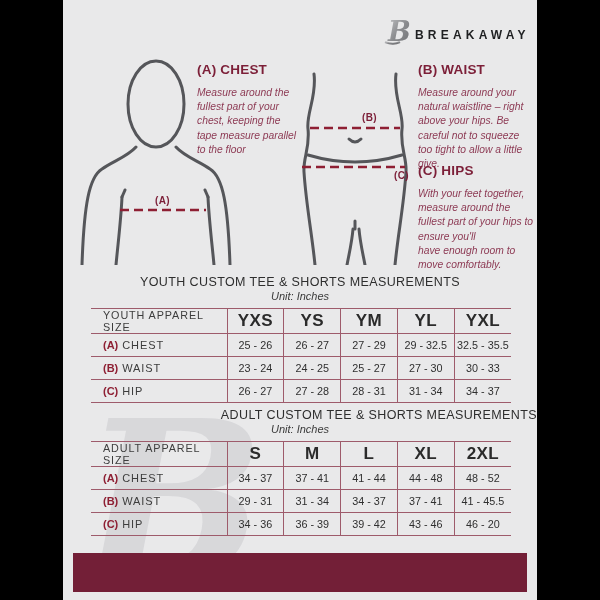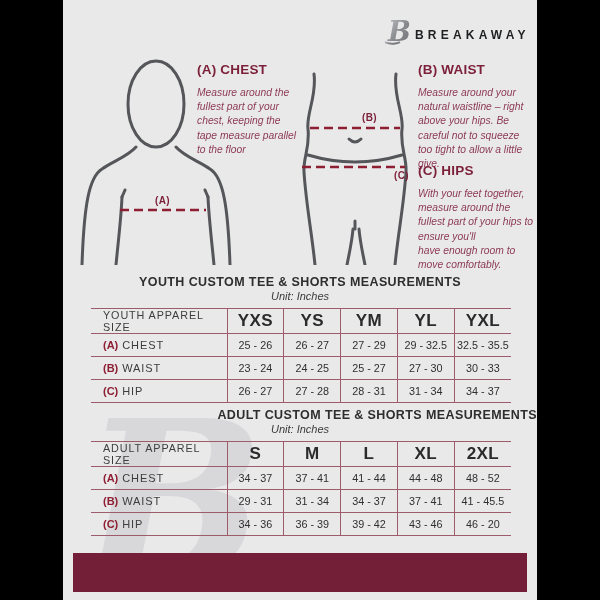--- a/index.html
+++ b/index.html
@@ -51,21 +51,21 @@
   }
   .h-chest{left:134px;top:62px;}
   .b-chest{left:134px;top:86px;width:102px;}
   .h-waist{left:355px;top:62px;}
   .b-waist{left:355px;top:86px;width:114px;}
   .h-hips{left:355px;top:163px;}
   .b-hips{left:355px;top:187px;width:116px;}
   
   .tbl-title{
     position:absolute;left:0;width:474px;text-align:center;
-    font-size:12.5px;font-weight:bold;letter-spacing:0.4px;color:#2e2e2e;
+    font-size:12.5px;font-weight:normal;letter-spacing:0.4px;color:#2e2e2e;
   }
   .tbl-unit{
     position:absolute;left:0;width:474px;text-align:center;
     font-size:11px;font-style:italic;font-weight:normal;color:#3a3a3a;
   }
   .youth-title{top:275px;} .youth-unit{top:290px;}
   .adult-title{top:408px;text-align:right;} .adult-unit{top:423px;}
   .size-table{
     position:absolute;left:28px;width:420px;
     border-collapse:collapse;table-layout:fixed;

